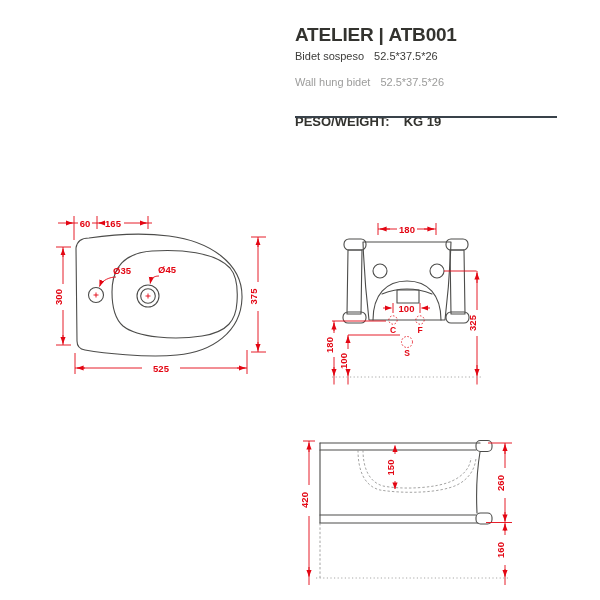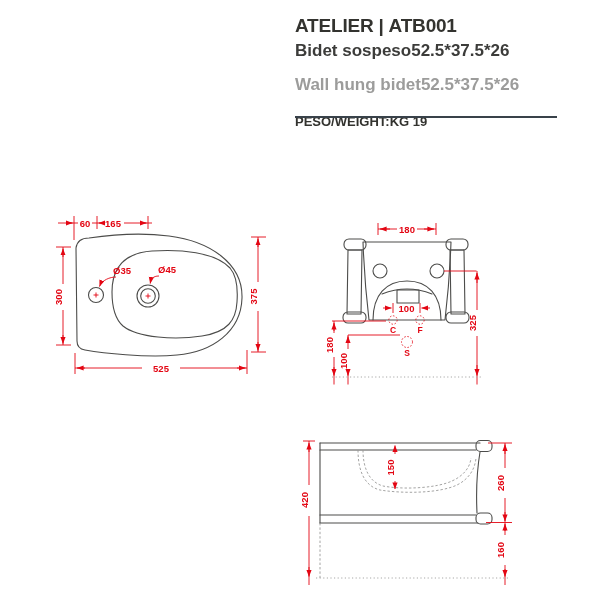--- a/index.html
+++ b/index.html
@@ -1,25 +1,25 @@
 <!DOCTYPE html>
 <html><head>
 <meta charset="utf-8">
 <style>
   html,body{margin:0;padding:0;background:#fff}
   #stage{position:relative;width:600px;height:600px;background:#fff;overflow:hidden;
          font-family:"Liberation Sans",sans-serif}
   .abs{position:absolute}
   
-  .hdr{position:absolute;left:295px;top:15px;color:#33332f}
+  .hdr{position:absolute;left:295px;top:24px;color:#33332f}
   .title{font-size:19px;font-weight:bold;letter-spacing:-0.2px;color:#33332f;white-space:nowrap}
   .title .div{margin:0 5px}
-  .sub{display:flex;font-size:17px;font-weight:bold;color:#3c3c3a;margin-top:4px;white-space:nowrap}
+  .sub{display:flex;gap:10px;font-size:11px;font-weight:normal;color:#3c3c3a;margin-top:4px;white-space:nowrap}
   .sub.en{color:#9c9c9b;margin-top:14px}
-  .weight{display:flex;gap:0;margin-top:19px;font-size:13px;font-weight:bold;color:#33332f;white-space:nowrap}
+  .weight{display:flex;gap:14px;margin-top:26px;font-size:13px;font-weight:bold;color:#33332f;white-space:nowrap}
   .rule{position:absolute;left:295px;top:116px;width:262px;height:2px;background:#39424a}
   
   .ol{fill:none;stroke:#4c4c4a;stroke-width:1.1;stroke-linejoin:round;stroke-linecap:round}
   .rd{stroke:#e30613;stroke-width:0.9;fill:none;stroke-linecap:butt}
   .rdt{fill:#e30613;font-size:9.5px;font-weight:bold;font-family:"Liberation Sans",sans-serif}
   .rdt.sm{font-size:8.5px}
   .dg{stroke:#9a9a99;stroke-width:0.9;fill:none;stroke-dasharray:2.4,2}
   .dot{stroke:#a8a8a7;stroke-width:1;fill:none;stroke-dasharray:1.2,2.4}
   .dr{stroke:#e30613;stroke-width:0.8;fill:none;stroke-dasharray:1.6,1.6}
 </style>

